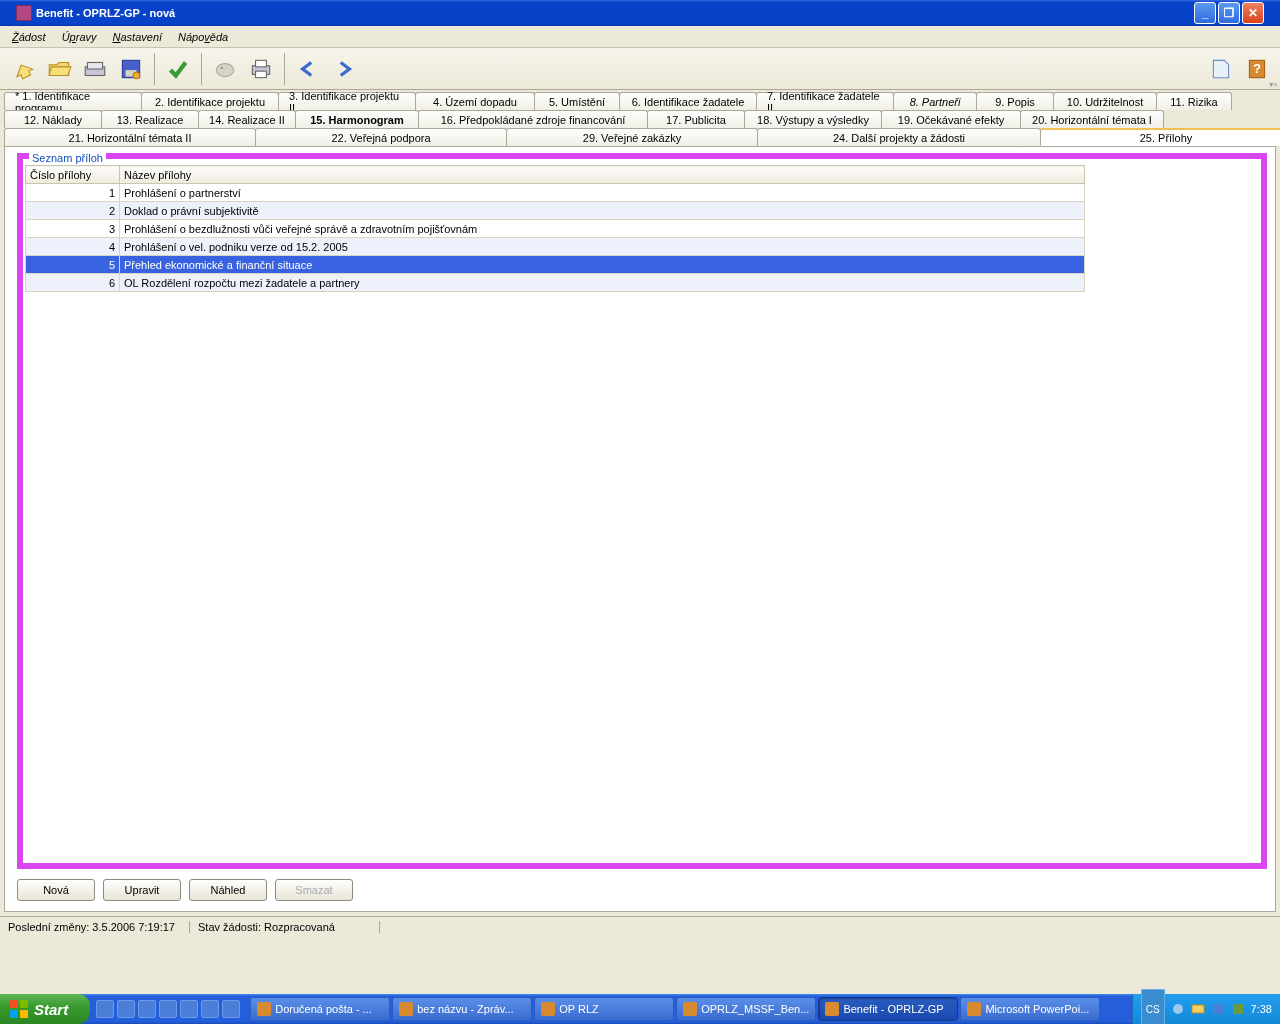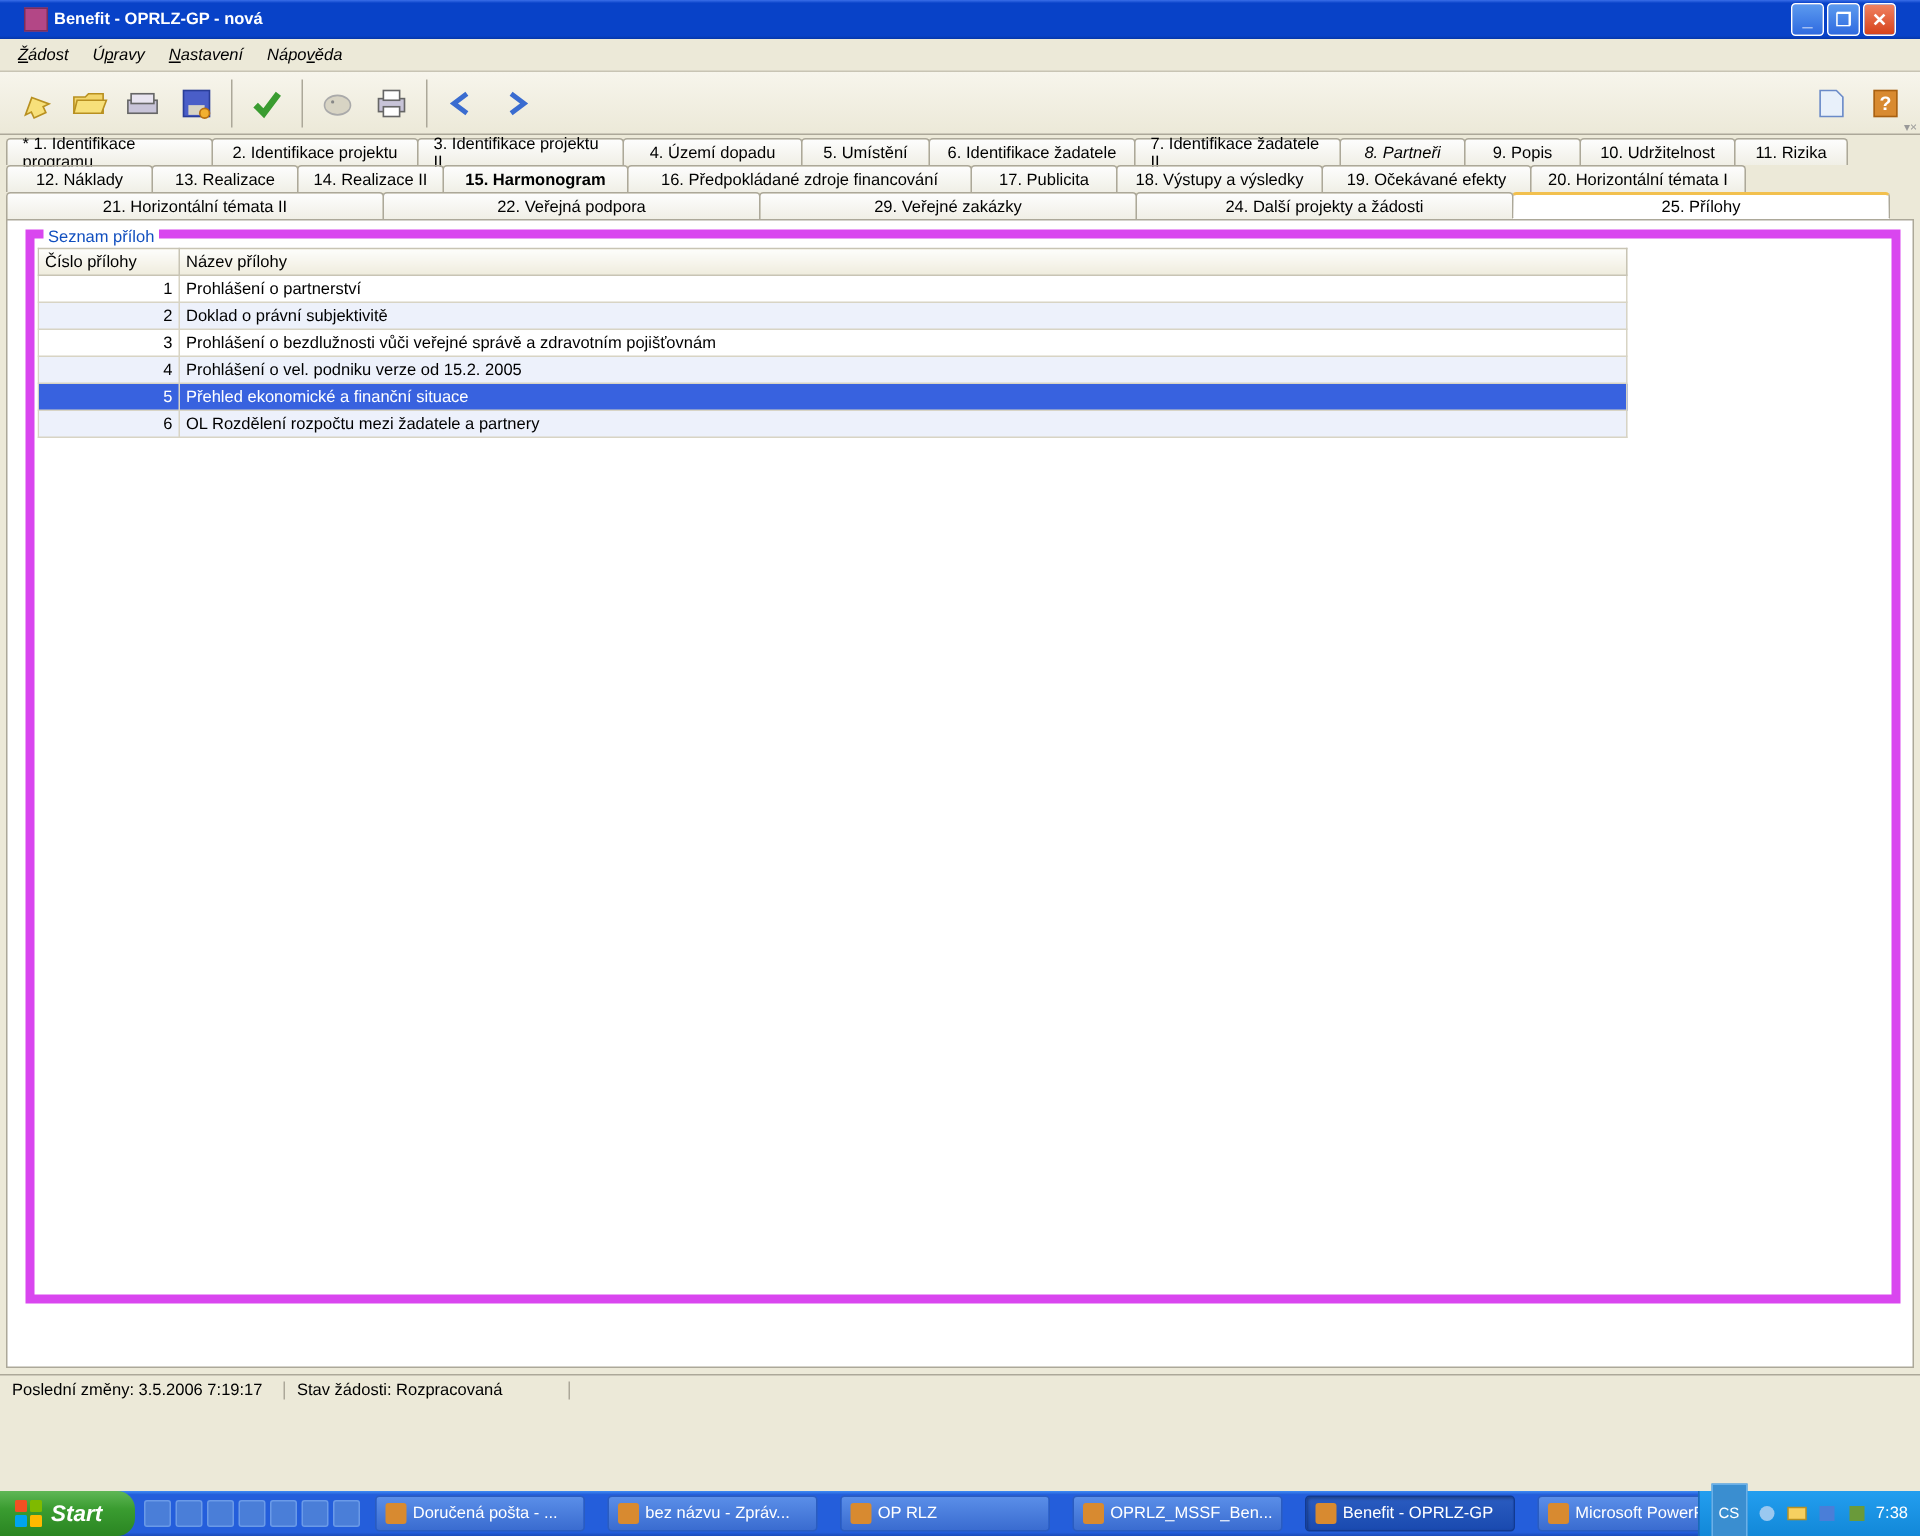--- a/index.html
+++ b/index.html
@@ -40,21 +40,21 @@
 .btn { width:78px; height:22px; background:linear-gradient(#fdfdfd,#e9e6d7); border:1px solid #8c8c7a; border-radius:3px; font-size:11px; cursor:pointer; }
 .btn.disabled { color:#a8a8a8; }
 .statusbar { height:20px; background:#ece9d8; border-top:1px solid #aca899; display:flex; align-items:center; font-size:11px; margin-top:4px; }
 .statusbar .cell { padding:0 8px; border-right:1px solid #aca899; white-space:nowrap; }
 .taskbar { position:absolute; left:0; right:0; bottom:0; height:30px; background:linear-gradient(#3f8cf3,#245edb 8%,#245edb 92%,#1a4bb8); display:flex; color:#fff; font-size:11px; }
 .start { height:30px; padding:0 22px 0 10px; background:linear-gradient(#5fb756,#3a9c30 40%,#2a8522); border-radius:0 12px 12px 0; display:flex; align-items:center; font-weight:bold; font-style:italic; font-size:15px; gap:6px; }
 .start .logo { width:18px; height:18px; position:relative; }
 .start .logo span { position:absolute; width:8px; height:8px; border-radius:1px; }
 .ql { display:flex; align-items:center; padding:0 6px; gap:3px; }
 .ql .q { width:18px; height:18px; background:#4a7ed8; border:1px solid #6a9ae8; border-radius:2px; }
-.tasks { display:flex; align-items:center; flex:1; gap:15px; padding:0 4px; overflow:hidden; }
+.tasks { display:flex; align-items:center; flex:1; gap:2px; padding:0 4px; overflow:hidden; }
 .task { height:24px; min-width:140px; max-width:148px; background:linear-gradient(#5a8ee8,#3a6cd0); border:1px solid #2a5cc0; border-radius:3px; display:flex; align-items:center; padding:0 6px; gap:4px; cursor:pointer; }
 .task.active { background:linear-gradient(#2a5cc0,#1a4ab0); border-color:#123a90; box-shadow:inset 1px 1px 2px rgba(0,0,0,.3); }
 .task .ti { width:14px; height:14px; background:#d88a30; border-radius:2px; flex:0 0 auto; }
 .tray { display:flex; align-items:center; background:linear-gradient(#239eef,#1288d8); padding:0 8px; gap:6px; border-left:1px solid #1a6cb8; }
 .tray .ic { width:14px; height:14px; }
 .clock { font-size:11px; }
 .lang { background:#3a8ed0; padding:14px 4px; border:1px solid #6ab0e8; font-size:10px; }
 </style>
 </head>
 <body>
@@ -169,21 +169,21 @@
       <div class="tab" style="width: 230px;">16. Předpokládané zdroje financování</div>
       <div class="tab" style="width: 98px;">17. Publicita</div>
       <div class="tab" style="width: 138px;">18. Výstupy a výsledky</div>
       <div class="tab" style="width: 140px;">19. Očekávané efekty</div>
       <div class="tab" style="width: 144px;">20. Horizontální témata I</div>
     </div>
   <div class="tabrow" id="tabrow3">
       <div class="tab" style="width: 252px;">21. Horizontální témata II</div>
       <div class="tab" style="width: 252px;">22. Veřejná podpora</div>
       <div class="tab" style="width: 252px;">29. Veřejné zakázky</div>
-      <div class="tab" style="width: 252px;">24. Další projekty a žádosti</div>
+      <div class="tab" style="width: 284px;">24. Další projekty a žádosti</div>
       <div class="tab active" style="width: 252px;">25. Přílohy</div>
     </div>
 </div>
 
 <div class="content">
   <div class="groupbox">
     <div class="legend">Seznam příloh</div>
     <div class="table-wrap">
       <div class="table-scroll">
         <table>
@@ -220,20 +220,26 @@
               </tr>
               <tr class="alt">
                 <td class="num">6</td>
                 <td>OL Rozdělení rozpočtu mezi žadatele a partnery</td>
               </tr>
             </tbody>
         </table>
       </div>
     </div>
   </div>
+  <div class="bottom-btns">
+    <button class="btn">Nová</button>
+    <button class="btn">Upravit</button>
+    <button class="btn">Náhled</button>
+    <button class="btn disabled">Smazat</button>
+  </div>
 </div>
 
 <div class="statusbar">
   <div class="cell" style="width:190px">Poslední změny: 3.5.2006 7:19:17</div>
   <div class="cell" style="width:190px">Stav žádosti: Rozpracovaná</div>
   <div class="cell" style="flex:1;border-right:none"></div>
 </div>
 
 <div class="taskbar">
   <div class="start">

